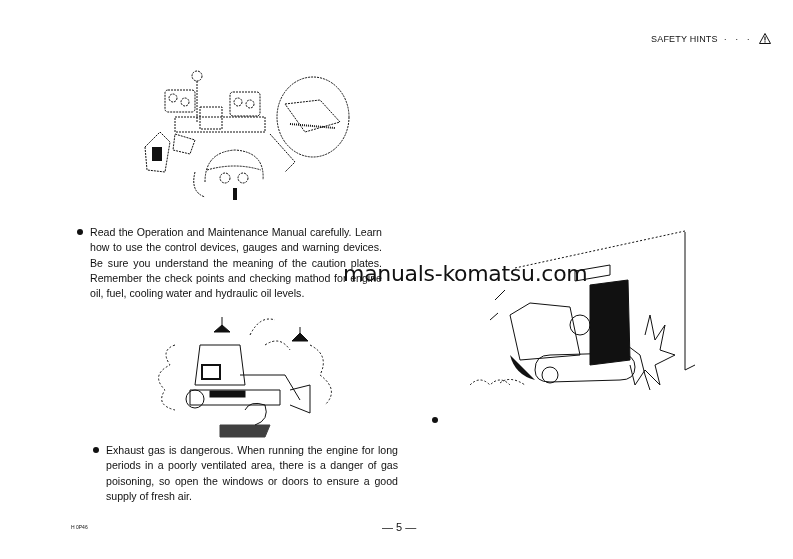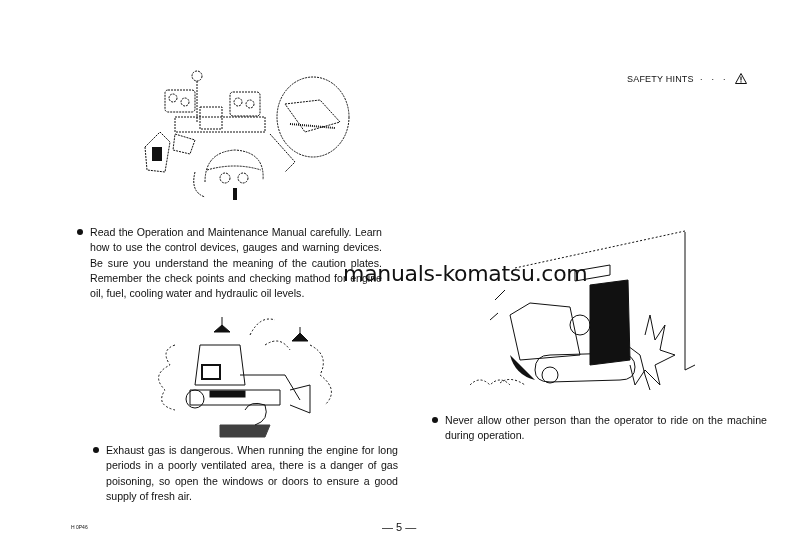--- a/index.html
+++ b/index.html
@@ -1,18 +1,18 @@
 <!DOCTYPE html>
 <html><head>
 <meta charset="utf-8">
 <style>
   html, body { margin:0; padding:0; background:#fff; }
   body { width:793px; height:559px; position:relative; overflow:hidden;
          font-family:"Liberation Sans", sans-serif; color:#111; }
-  .header { position:absolute; top:33px; left:627px; font-size:9px; letter-spacing:0.2px; display:flex; align-items:center;margin-top:40px; }
+  .header { position:absolute; top:33px; left:651px; font-size:9px; letter-spacing:0.2px; display:flex; align-items:center; }
   .header .dots { margin:0 6px; letter-spacing:3px; }
   .warn { display:inline-block; width:12px; height:11px; }
   .para { position:absolute; font-size:10.6px; line-height:15.3px; text-align:justify; }
   .para .bullet { position:absolute; left:-13px; top:4px; width:6px; height:6px; border-radius:50%; background:#111; }
   .item { position:relative; }
   .p1 { left:90px; top:205px; width:292px;margin-top:20px; }
   .p2 { left:106px; top:443px; width:292px; }
   .p3 { left:445px; top:413px; width:322px; }
   .watermark { position:absolute; left:343px; top:236px; font-size:22px; color:#111; font-family:"DejaVu Sans", sans-serif; letter-spacing:-0.3px;margin-top:25px; }
   .footer-code { position:absolute; left:71px; top:524px; font-size:5px; }
@@ -112,18 +112,17 @@
   <path d="M160 110 L200 140 L205 160"></path>
   <path d="M30 170 Q40 160 50 170 Q60 160 70 170" stroke-dasharray="2,2"></path>
   <path d="M205 160 L210 175"></path>
   <path d="M55 85 L65 75"></path>
     <path d="M50 105 L58 98"></path>
 </svg>
 
 <div class="para p3">
   <div class="item">
     <span class="bullet"></span>
-    <span>Never allow other person than the operator to ride on the machine during operation.</span>
   </div>
 </div>
 
 <div class="footer-code">H 0P46</div>
 <div class="page-num">— 5 —</div>
 
 </body></html>

